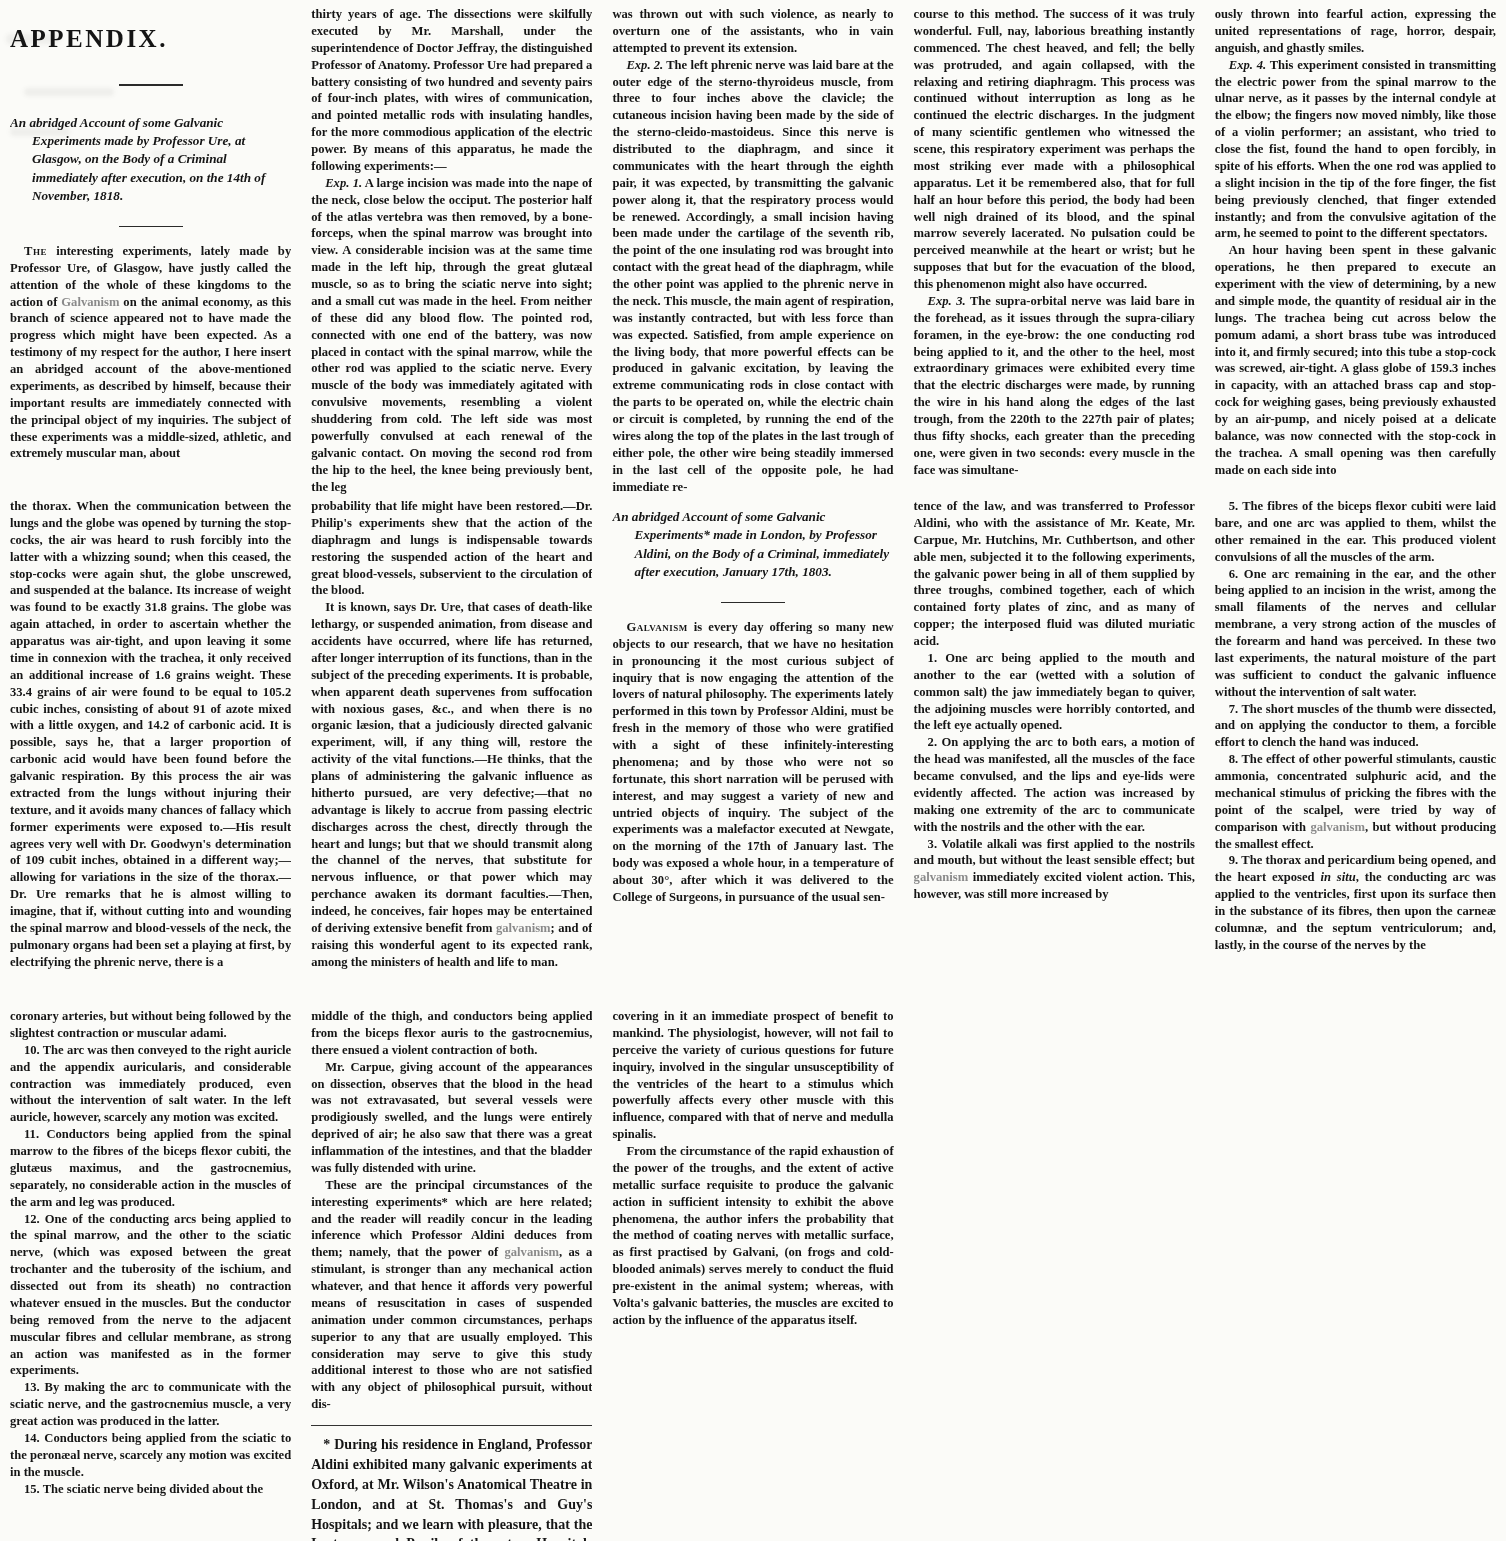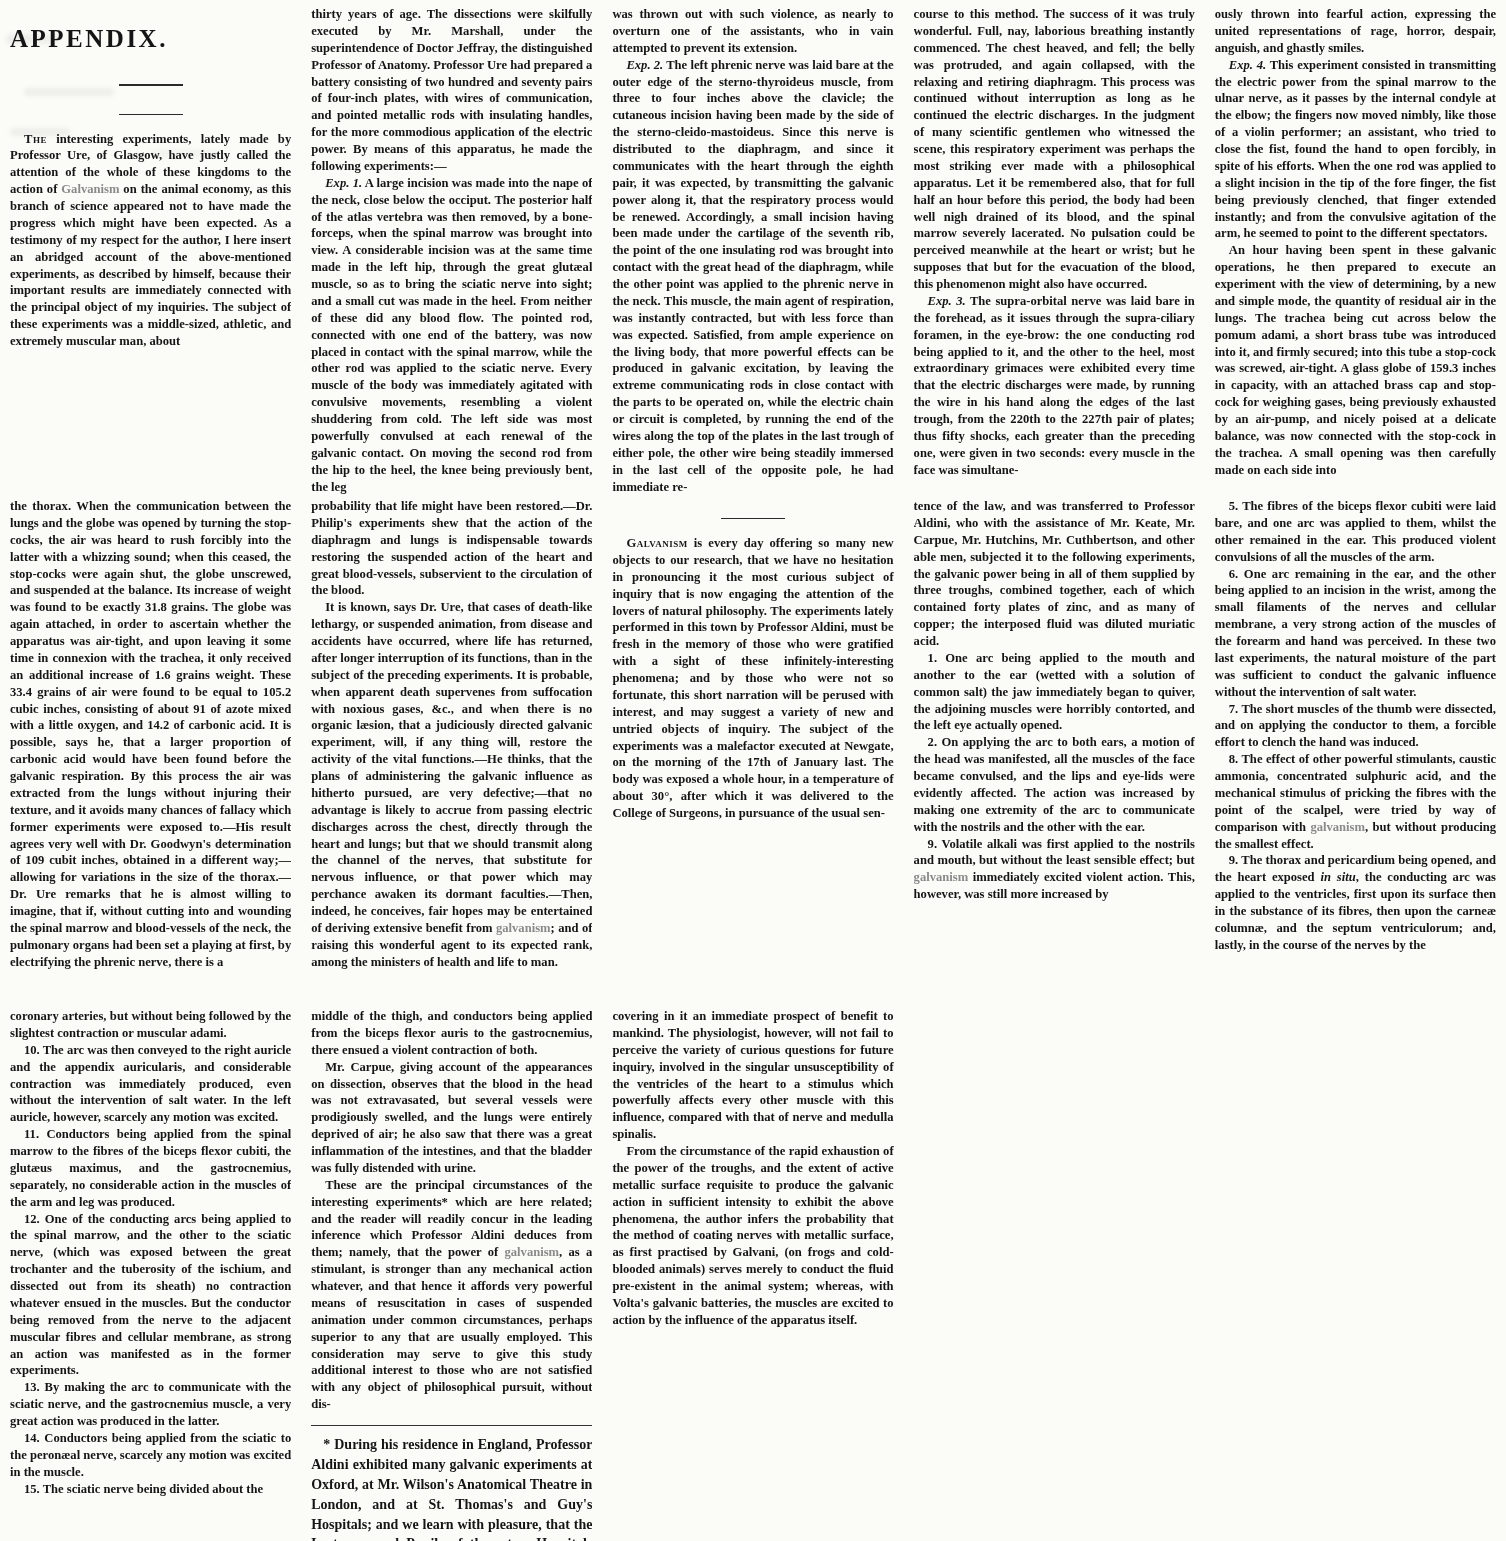--- a/index.html
+++ b/index.html
@@ -47,20 +47,21 @@
 <div class="page">
   <div class="smudge s1"></div>
   <div class="smudge s2"></div>
   <div class="smudge s3"></div>
   <div class="smudge s4"></div>
 
   <div class="row row1">
     <div class="cell">
         <p class="title"><span>APPENDIX.</span></p>
         <div class="rule"></div>
+        <p class="ithead"><span class="seg-i">An abridged Account of some Galvanic Experiments made by Professor Ure, at Glasgow, on the Body of a Criminal immediately after execution, on the 14th of November, 1818.</span></p>
         <div class="rule2"></div>
         <p class="p"><span class="seg-sc">The</span><span> interesting experiments, lately made by Professor Ure, of Glasgow, have justly called the attention of the whole of these kingdoms to the action of </span><span class="seg-g">Galvanism</span><span> on the animal economy, as this branch of science appeared not to have made the progress which might have been expected.  As a testimony of my respect for the author, I here insert an abridged account of the above-mentioned experiments, as described by himself, because their important results are immediately connected with the principal object of my inquiries. The subject of these experiments was a middle-sized, athletic, and extremely muscular man, about</span></p>
       </div>
     <div class="cell">
         <p class="p0"><span>thirty years of age.  The dissections were skilfully executed by Mr. Marshall, under the superintendence of Doctor Jeffray, the distinguished Professor of Anatomy.  Professor Ure had prepared a battery consisting of two hundred and seventy pairs of four-inch plates, with wires of communication, and pointed metallic rods with insulating handles, for the more commodious application of the electric power.  By means of this apparatus, he made the following experiments:—</span></p>
         <p class="p"><span class="seg-i">Exp. 1.</span><span>  A large incision was made into the nape of the neck, close below the occiput.  The posterior half of the atlas vertebra was then removed, by a bone-forceps, when the spinal marrow was brought into view.  A considerable incision was at the same time made in the left hip, through the great glutæal muscle, so as to bring the sciatic nerve into sight; and a small cut was made in the heel.  From neither of these did any blood flow.  The pointed rod, connected with one end of the battery, was now placed in contact with the spinal marrow, while the other rod was applied to the sciatic nerve.  Every muscle of the body was immediately agitated with convulsive movements, resembling a violent shuddering from cold.  The left side was most powerfully convulsed at each renewal of the galvanic contact. On moving the second rod from the hip to the heel, the knee being previously bent, the leg</span></p>
       </div>
     <div class="cell">
         <p class="p0"><span>was thrown out with such violence, as nearly to overturn one of the assistants, who in vain attempted to prevent its extension.</span></p>
         <p class="p"><span class="seg-i">Exp. 2.</span><span>  The left phrenic nerve was laid bare at the outer edge of the sterno-thyroideus muscle, from three to four inches above the clavicle; the cutaneous incision having been made by the side of the sterno-cleido-mastoideus.  Since this nerve is distributed to the diaphragm, and since it communicates with the heart through the eighth pair, it was expected, by transmitting the galvanic power along it, that the respiratory process would be renewed.  Accordingly, a small incision having been made under the cartilage of the seventh rib, the point of the one insulating rod was brought into contact with the great head of the diaphragm, while the other point was applied to the phrenic nerve in the neck.  This muscle, the main agent of respiration, was instantly contracted, but with less force than was expected.  Satisfied, from ample experience on the living body, that more powerful effects can be produced in galvanic excitation, by leaving the extreme communicating rods in close contact with the parts to be operated on, while the electric chain or circuit is completed, by running the end of the wires along the top of the plates in the last trough of either pole, the other wire being steadily immersed in the last cell of the opposite pole, he had immediate re-</span></p>
@@ -78,28 +79,29 @@
 
   <div class="row row2">
     <div class="cell">
         <p class="p0"><span>the thorax.  When the communication between the lungs and the globe was opened by turning the stop-cocks, the air was heard to rush forcibly into the latter with a whizzing sound; when this ceased, the stop-cocks were again shut, the globe unscrewed, and suspended at the balance.  Its increase of weight was found to be exactly 31.8 grains.  The globe was again attached, in order to ascertain whether the apparatus was air-tight, and upon leaving it some time in connexion with the trachea, it only received an additional increase of 1.6 grains weight.  These 33.4 grains of air were found to be equal to 105.2 cubic inches, consisting of about 91 of azote mixed with a little oxygen, and 14.2 of carbonic acid.  It is possible, says he, that a larger proportion of carbonic acid would have been found before the galvanic respiration.  By this process the air was extracted from the lungs without injuring their texture, and it avoids many chances of fallacy which former experiments were exposed to.—His result agrees very well with Dr. Goodwyn's determination of 109 cubit inches, obtained in a different way;—allowing for variations in the size of the thorax.—Dr. Ure remarks that he is almost willing to imagine, that if, without cutting into and wounding the spinal marrow and blood-vessels of the neck, the pulmonary organs had been set a playing at first, by electrifying the phrenic nerve, there is a</span></p>
       </div>
     <div class="cell">
         <p class="p0"><span>probability that life might have been restored.—Dr. Philip's experiments shew that the action of the diaphragm and lungs is indispensable towards restoring the suspended action of the heart and great blood-vessels, subservient to the circulation of the blood.</span></p>
         <p class="p"><span>It is known, says Dr. Ure, that cases of death-like lethargy, or suspended animation, from disease and accidents have occurred, where life has returned, after longer interruption of its functions, than in the subject of the preceding experiments. It is probable, when apparent death supervenes from suffocation with noxious gases, &amp;c., and when there is no organic læsion, that a judiciously directed galvanic experiment, will, if any thing will, restore the activity of the vital functions.—He thinks, that the plans of administering the galvanic influence as hitherto pursued, are very defective;—that no advantage is likely to accrue from passing electric discharges across the chest, directly through the heart and lungs; but that we should transmit along the channel of the nerves, that substitute for nervous influence, or that power which may perchance awaken its dormant faculties.—Then, indeed, he conceives, fair hopes may be entertained of deriving extensive benefit from </span><span class="seg-g">galvanism</span><span>; and of raising this wonderful agent to its expected rank, among the ministers of health and life to man.</span></p>
       </div>
     <div class="cell">
+        <p class="ithead r2c3-head"><span class="seg-i">An abridged Account of some Galvanic Experiments* made in London, by Professor Aldini, on the Body of a Criminal, immediately after execution, January 17th, 1803.</span></p>
         <div class="rule2"></div>
         <p class="p"><span class="seg-sc">Galvanism</span><span> is every day offering so many new objects to our research, that we have no hesitation in pronouncing it the most curious subject of inquiry that is now engaging the attention of the lovers of natural philosophy.  The experiments lately performed in this town by Professor Aldini, must be fresh in the memory of those who were gratified with a sight of these infinitely-interesting phenomena; and by those who were not so fortunate, this short narration will be perused with interest, and may suggest a variety of new and untried objects of inquiry.  The subject of the experiments was a malefactor executed at Newgate, on the morning of the 17th of January last.  The body was exposed a whole hour, in a temperature of about 30°, after which it was delivered to the College of Surgeons, in pursuance of the usual sen-</span></p>
       </div>
     <div class="cell">
         <p class="p0"><span>tence of the law, and was transferred to Professor Aldini, who with the assistance of Mr. Keate, Mr. Carpue, Mr. Hutchins, Mr. Cuthbertson, and other able men, subjected it to the following experiments, the galvanic power being in all of them supplied by three troughs, combined together, each of which contained forty plates of zinc, and as many of copper; the interposed fluid was diluted muriatic acid.</span></p>
         <p class="p"><span>1. One arc being applied to the mouth and another to the ear (wetted with a solution of common salt) the jaw immediately began to quiver, the adjoining muscles were horribly contorted, and the left eye actually opened.</span></p>
         <p class="p"><span>2. On applying the arc to both ears, a motion of the head was manifested, all the muscles of the face became convulsed, and the lips and eye-lids were evidently affected.  The action was increased by making one extremity of the arc to communicate with the nostrils and the other with the ear.</span></p>
-        <p class="p"><span>9. Volatile alkali was first applied to the nostrils and mouth, but without the least sensible effect; but </span><span class="seg-g">galvanism</span><span> immediately excited violent action.  This, however, was still more increased by</span></p>
+        <p class="p"><span>3. Volatile alkali was first applied to the nostrils and mouth, but without the least sensible effect; but </span><span class="seg-g">galvanism</span><span> immediately excited violent action.  This, however, was still more increased by</span></p>
       </div>
     <div class="cell">
         <p class="p"><span>5. The fibres of the biceps flexor cubiti were laid bare, and one arc was applied to them, whilst the other remained in the ear.  This produced violent convulsions of all the muscles of the arm.</span></p>
         <p class="p"><span>6. One arc remaining in the ear, and the other being applied to an incision in the wrist, among the small filaments of the nerves and cellular membrane, a very strong action of the muscles of the forearm and hand was perceived.  In these two last experiments, the natural moisture of the part was sufficient to conduct the galvanic influence without the intervention of salt water.</span></p>
         <p class="p"><span>7. The short muscles of the thumb were dissected, and on applying the conductor to them, a forcible effort to clench the hand was induced.</span></p>
         <p class="p"><span>8. The effect of other powerful stimulants, caustic ammonia, concentrated sulphuric acid, and the mechanical stimulus of pricking the fibres with the point of the scalpel, were tried by way of comparison with </span><span class="seg-g">galvanism</span><span>, but without producing the smallest effect.</span></p>
         <p class="p"><span>9. The thorax and pericardium being opened, and the heart exposed </span><span class="seg-i">in situ</span><span>, the conducting arc was applied to the ventricles, first upon its surface then in the substance of its fibres, then upon the carneæ columnæ, and the septum ventriculorum; and, lastly, in the course of the nerves by the</span></p>
       </div>
   </div>
 

